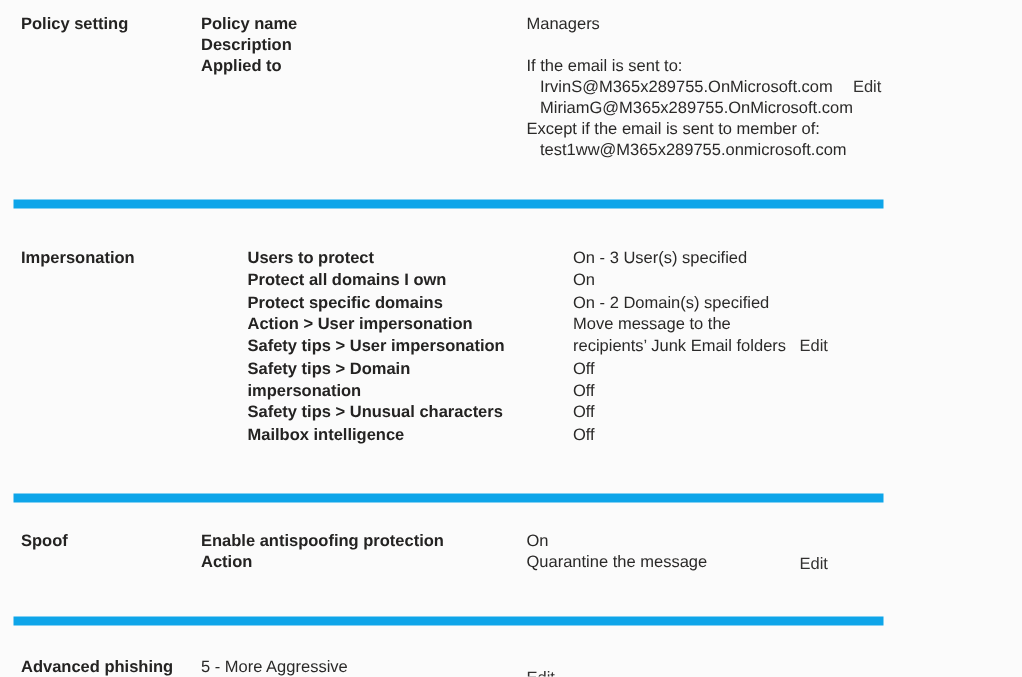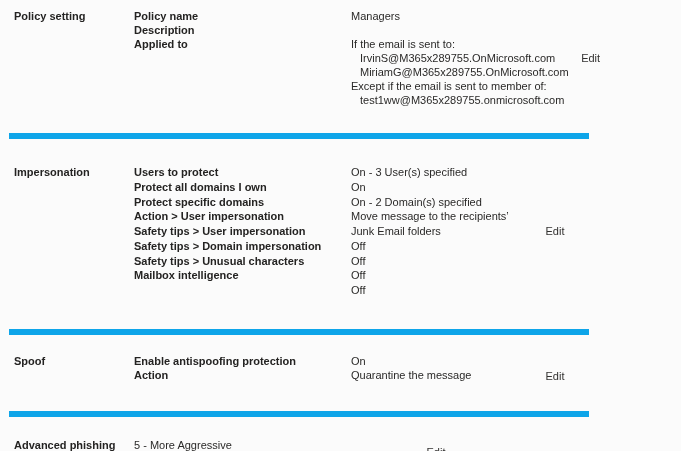--- a/index.html
+++ b/index.html
@@ -25,30 +25,30 @@
 
   .sec-policy  { padding-top: 9px;  padding-bottom: 26px; }
   .sec-imp     { padding-top: 26px; padding-bottom: 31px; }
   .sec-spoof   { padding-top: 19px; padding-bottom: 28px; }
   .sec-adv     { padding-top: 21px; padding-bottom: 13px; }
 
   .sec-label { font-weight: bold; line-height: 14px; }
 
   .names  div, .values div { min-height: 14px; }
   .sec-policy .names div, .sec-policy .values div { line-height: 14px;  min-height: 14px; }
-  .sec-imp    .names div, .sec-imp    .values div { line-height: 14.75px; min-height: 14.75px; }
+  .sec-imp    .names div, .sec-imp    .values div { line-height: 14.75px; min-height: 14.75px; margin-left: 31px; }
   .sec-spoof  .names div, .sec-spoof  .values div { line-height: 14.5px; min-height: 14.5px; }
   .sec-adv    .names div, .sec-adv    .values div { line-height: 14px;  min-height: 14px; }
 
   .names div { font-weight: bold; }
   .values { color: #2a2928; }
   .values .indent { padding-left: 9px; }
 
   .edit-cell {
-    text-align: center;
+    text-align: left;
     padding-right: 12px;
     align-self: center;
   }
   .edit-cell.align-end { align-self: end; }
   .edit-link {
     color: #323130;
     cursor: pointer;
     text-decoration: none;
     line-height: 14px;
   }

